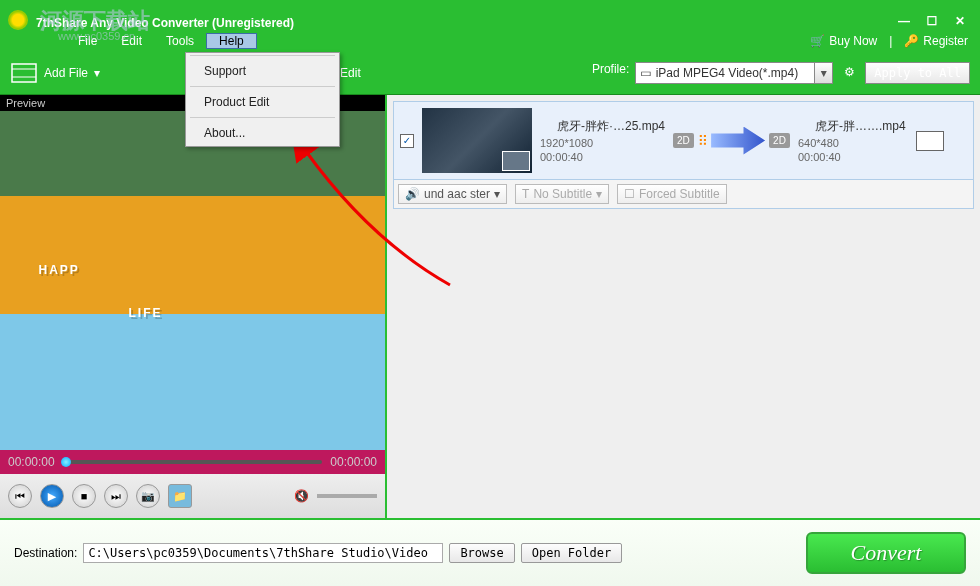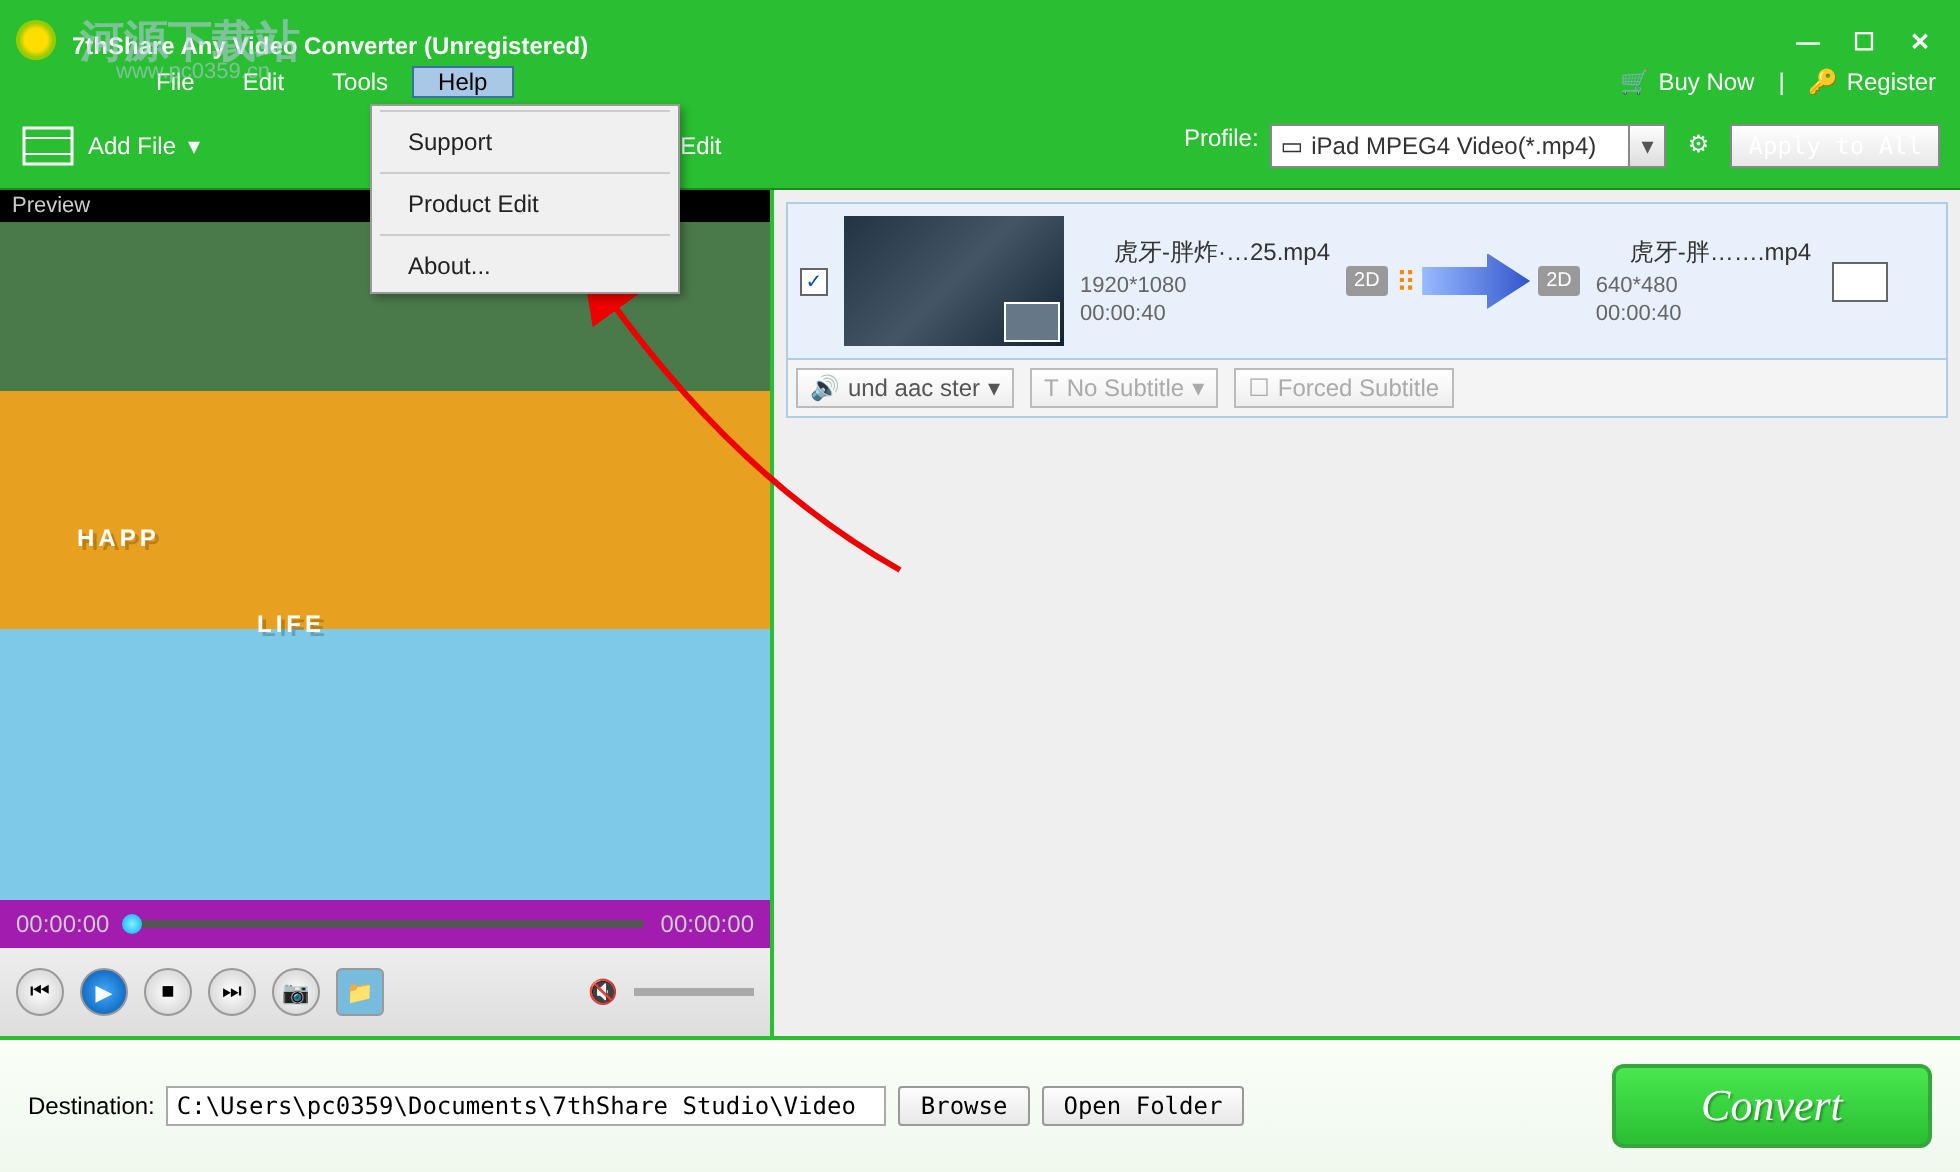--- a/index.html
+++ b/index.html
@@ -26,21 +26,21 @@
 .profile-dd { width: 18px; height: 22px; background: linear-gradient(#fefefe,#ddd); border: 1px solid #888; border-left: none; display: flex; align-items: center; justify-content: center; color: #555; }
 .apply-btn { background: linear-gradient(#fefefe,#e8e8e8); border: 1px solid #888; height: 22px; padding: 0 8px; display: flex; align-items: center; font-family: monospace; cursor: pointer; }
 .settings-icon { width: 20px; height: 20px; display: flex; align-items: center; justify-content: center; cursor: pointer; }
 
 .main { display: flex; height: 424px; border-top: 1px solid #198a1d; }
 .left-pane { width: 385px; background: #2d2d2d; display: flex; flex-direction: column; }
 .preview-label { background: #000; color: #ccc; padding: 2px 6px; font-size: 11px; }
 .preview-img { flex: 1; position: relative; background: linear-gradient(180deg, #4a7a4a 0%, #4a7a4a 25%, #e8a020 25%, #e8a020 60%, #7ec8e8 60%); overflow: hidden; }
 .preview-text { position: absolute; top: 38%; left: 10%; color: #fff; font-size: 38px; font-weight: 900; font-family: Arial Black, sans-serif; letter-spacing: 2px; text-shadow: 2px 2px 0 rgba(0,0,0,0.2); }
 .preview-text .life { margin-left: 90px; }
-.timeline { background: #a21caf; height: 24px; display: flex; align-items: center; padding: 0 8px; gap: 8px; color: #ccc; font-size: 10px; }
+.timeline { background: #be185d; height: 24px; display: flex; align-items: center; padding: 0 8px; gap: 8px; color: #ccc; font-size: 10px; }
 .tl-track { flex: 1; height: 4px; background: #555; border-radius: 2px; position: relative; }
 .tl-handle { width: 10px; height: 10px; background: radial-gradient(#8ef,#0af); border-radius: 50%; position: absolute; left: -2px; top: -3px; }
 .controls { background: linear-gradient(#eee,#ddd); height: 44px; display: flex; align-items: center; padding: 0 8px; gap: 8px; }
 .ctrl-btn { width: 24px; height: 24px; border-radius: 50%; background: radial-gradient(#fff,#ccc); border: 1px solid #999; display: flex; align-items: center; justify-content: center; cursor: pointer; font-size: 11px; }
 .ctrl-btn.play { background: radial-gradient(#4af,#05a); color: #fff; }
 .vol-slider { width: 60px; height: 4px; background: #aaa; }
 
 .right-pane { flex: 1; background: #efefef; border-left: 2px solid #2abe32; padding: 6px; overflow: auto; }
 .item-row { background: #fbfbfb; border: 1px solid #b0cde8; padding: 6px; display: flex; align-items: center; gap: 8px; }
 .item-row.selected { background: #e8f0fb; }

